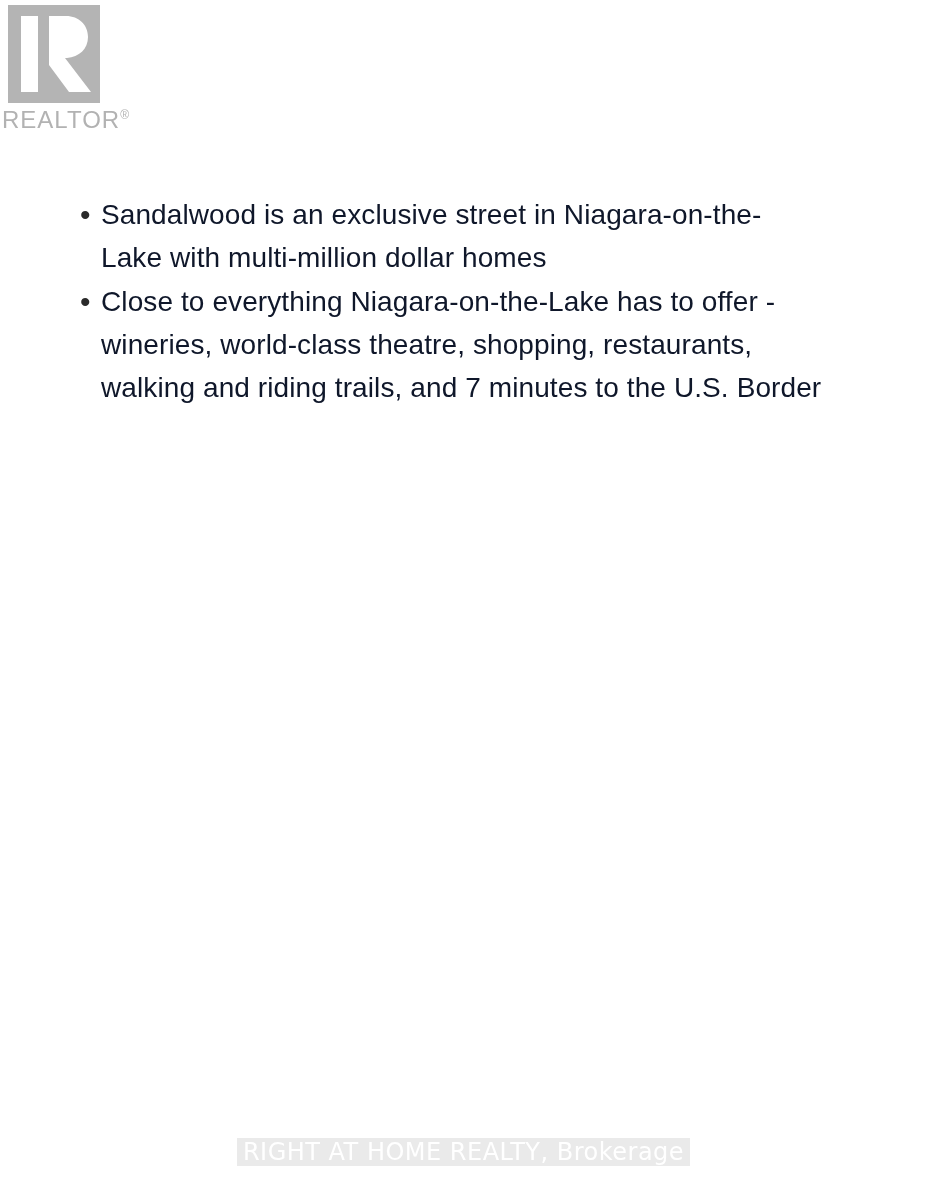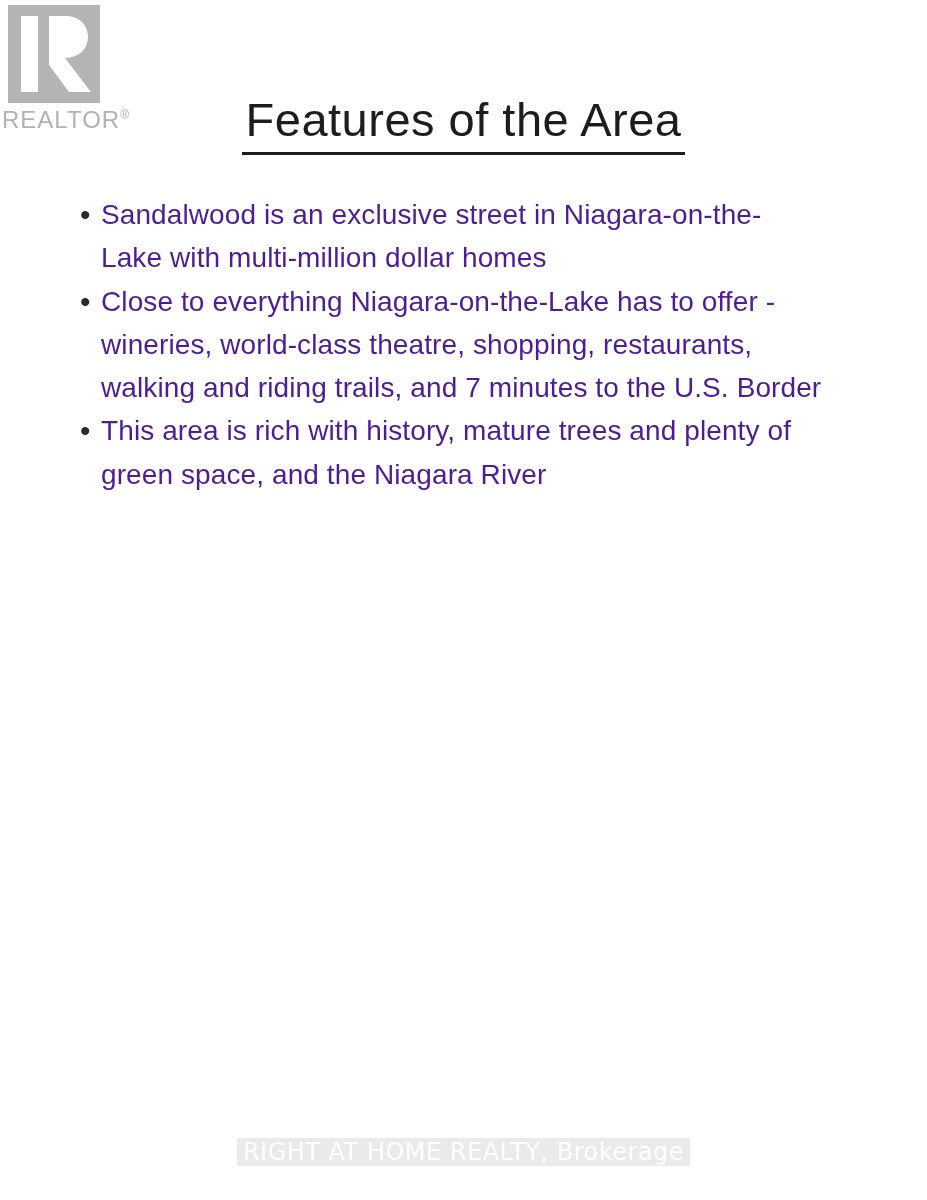--- a/index.html
+++ b/index.html
@@ -65,21 +65,21 @@
     left: 80px;
     top: 193px;
     width: 742px;
     list-style: none;
   }
   .features li {
     position: relative;
     padding-left: 21px;
     font-size: 28px;
     line-height: 43.3px;
-    color: #4c1d95;
+    color: #0f172a;
     letter-spacing: 0.1px;
   }
   .features li::before {
     content: "\2022";
     position: absolute;
     left: 0;
     top: 0;
     font-size: 30px;
     color: #2a2a2a;
   }
@@ -111,27 +111,23 @@
 
   <div class="logo-wrap">
     <svg class="logo-box" viewBox="0 0 92 98" aria-hidden="true">
       <rect x="0" y="0" width="92" height="98" fill="#b4b4b4"></rect>
       <rect x="13" y="11" width="17" height="76" fill="#ffffff"></rect>
       <path d="M41,11 L58,11 C71,11 80,20 80,32 C80,44 71,52 59,53 L57,53 L83,87 L61,87 L41,60 Z" fill="#ffffff"></path>
     </svg>
     <span class="logo-label"><span>REALTOR</span><sup>®</sup></span>
   </div>
 
-  <div class="title-row">
-    <h1 class="page-title">Features of the Area</h1>
-  </div>
 
   <ul class="features">
       <li>Sandalwood is an exclusive street in Niagara-on-the-Lake with multi-million dollar homes</li>
       <li>Close to everything Niagara-on-the-Lake has to offer - wineries, world-class theatre, shopping, restaurants, walking and riding trails, and 7 minutes to the U.S. Border</li>
-      <li>This area is rich with history, mature trees and plenty of green space, and the Niagara River</li>
     </ul>
 
   <div class="footer-watermark">
     <span class="watermark-band">RIGHT AT HOME REALTY, Brokerage</span>
   </div>
 
 </div>
 
 </body></html>

